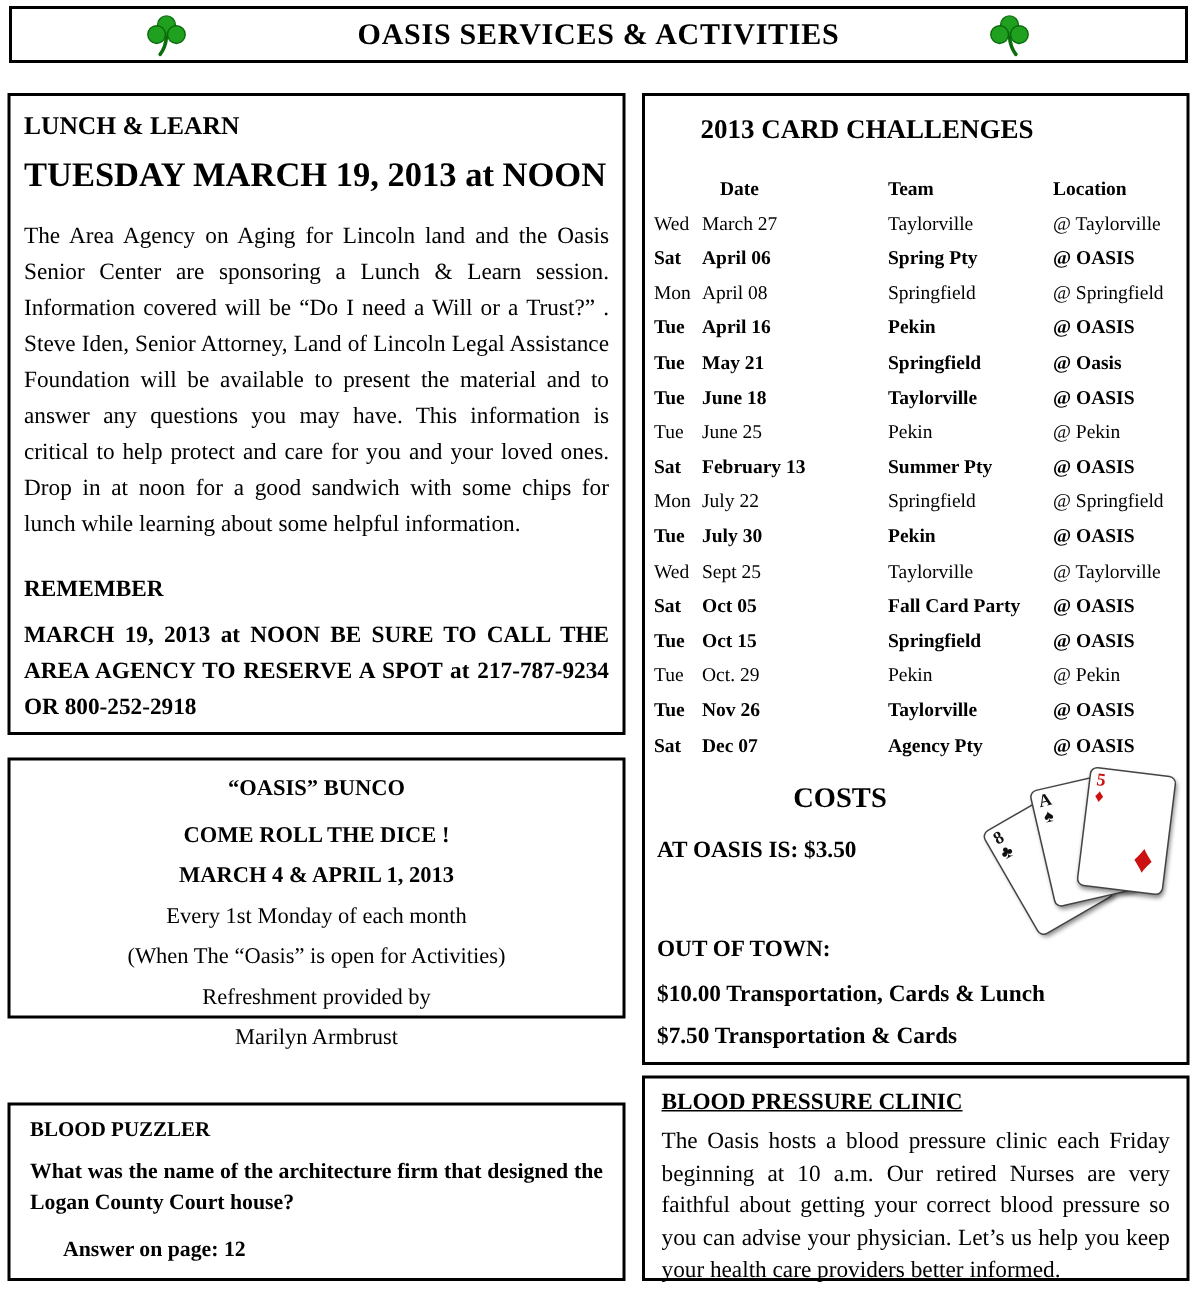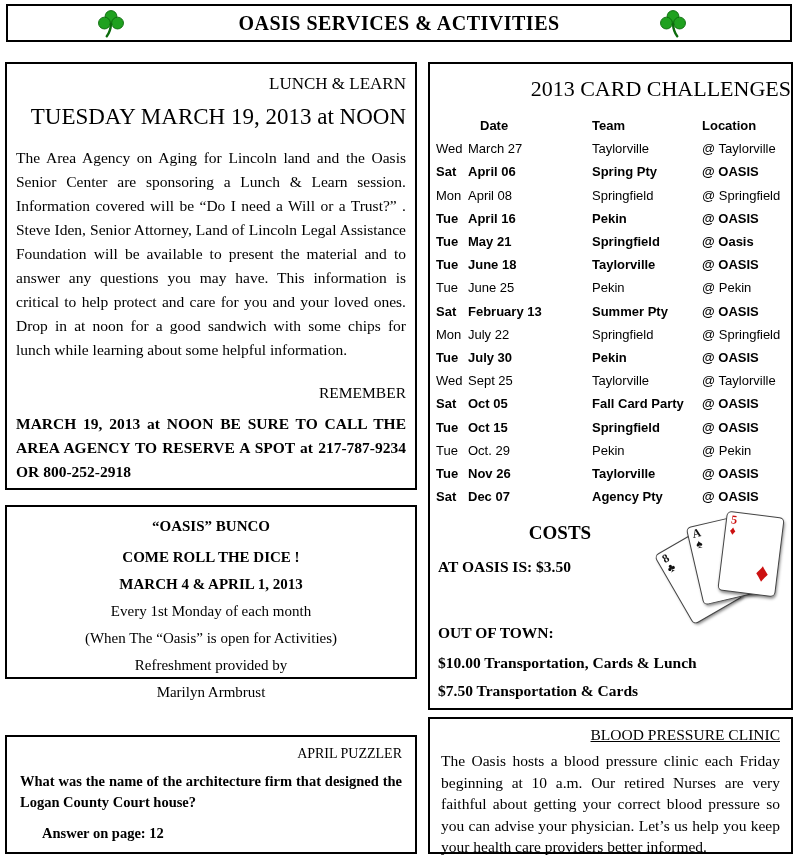--- a/index.html
+++ b/index.html
@@ -16,43 +16,43 @@
   .header-title {
     text-align:center; font-weight:bold; font-size:20px; line-height:34px;
     letter-spacing:.5px;
   }
   .shamrock { position:absolute; top:2px; width:30px; height:32px; }
   .shamrock.left  { left:88px; }
   .shamrock.right { left:650px; }
 
   
   .lunch-box { left:5px; top:62px; width:412px; height:428px; padding:10px 9px 8px 9px; }
-  .center-bold { text-align:right; font-weight:normal; }
+  .center-bold { text-align:left; font-weight:bold; }
   .lunch-title1 { font-size:17px; margin-bottom:10px; }
   .lunch-title2 { font-size:23px; margin-bottom:16px; }
   .lunch-body { font-size:15.5px; line-height:24px; text-align:justify; }
   .lunch-remember { font-size:15.5px; margin-top:22px; }
   .lunch-call { font-size:15.5px; line-height:24px; font-weight:bold; text-align:justify; margin-top:10px; }
 
   
   .bunco-box { left:5px; top:505px; width:412px; height:174px; padding-top:11px; text-align:center; }
   .bunco-title { font-size:15px; font-weight:bold; margin-bottom:14px; }
   .bunco-line { font-size:15px; margin-bottom:10px; }
   .bunco-line.bold { font-weight:bold; }
 
   
   .trivia-box { left:5px; top:735px; width:412px; height:119px; padding:9px 13px; }
   .trivia-title { font-size:14px; margin-bottom:9px; }
   .trivia-question { font-size:14.5px; font-weight:bold; line-height:21px; text-align:justify; }
   .trivia-answer { font-size:14.5px; font-weight:bold; margin-top:12px; padding-left:22px; }
 
   
   .cards-box { left:428px; top:62px; width:365px; height:648px; }
-  .cards-title { font-size:22px; margin-top:12px; }
-  .ctable { position:absolute; top:50px; left:6px; right:4px; font-family:Liberation Sans, sans-serif; font-size:13px; }
+  .cards-title { font-size:18px; margin-top:12px;padding-left:37px; }
+  .ctable { position:absolute; top:50px; left:6px; right:4px; font-family:Liberation Serif, serif; font-size:13px; }
   .trow { display:grid; grid-template-columns:32px 124px 110px auto; height:23.2px; align-items:center; }
   .trow.head { font-weight:bold; }
   .trow.head .date { padding-left:12px; }
   .trow.bold { font-weight:bold; }
   .tcell { white-space:nowrap; overflow:hidden; }
 
   .costs-title { position:absolute; top:458px; left:55px; width:150px; text-align:center; font-size:19px; font-weight:bold; }
   .cost-line { position:absolute; left:8px; font-size:15.5px; font-weight:bold; }
   .at-oasis  { top:494px; }
   .out-town  { top:560px; }
@@ -119,21 +119,21 @@
     <div class="bunco-title">“OASIS” BUNCO</div>
     <div class="bunco-line bold">COME ROLL THE DICE !</div>
     <div class="bunco-line bold">MARCH 4 &amp; APRIL 1, 2013</div>
     <div class="bunco-line">Every 1st Monday of each month</div>
     <div class="bunco-line">(When The “Oasis” is open for Activities)</div>
     <div class="bunco-line">Refreshment provided by</div>
     <div class="bunco-line">Marilyn Armbrust</div>
   </div>
 
   <div class="box trivia-box">
-    <div class="center-bold trivia-title">APRIL PUZZLER</div>
+    <div class="center-bold trivia-title">BLOOD PUZZLER</div>
     <p class="trivia-question">What was the name of the architecture firm that designed the Logan County Court house?</p>
     <div class="trivia-answer">Answer on page: 12</div>
   </div>
 
   <div class="box cards-box">
     <div class="center-bold cards-title">2013 CARD CHALLENGES</div>
 
     <div class="ctable">
       <div class="trow head">
         <span class="tcell day"></span>

